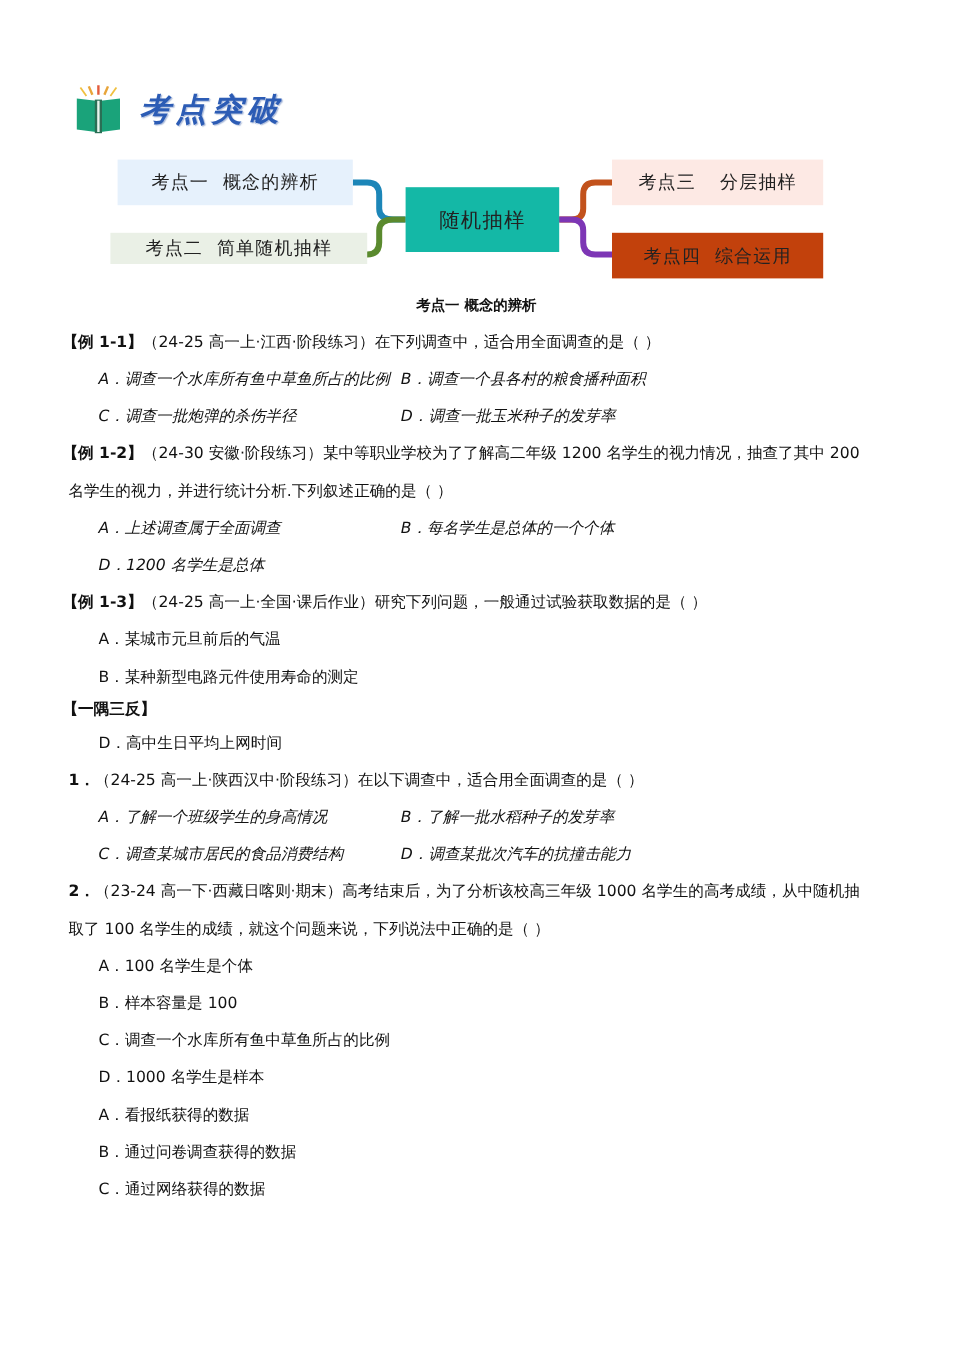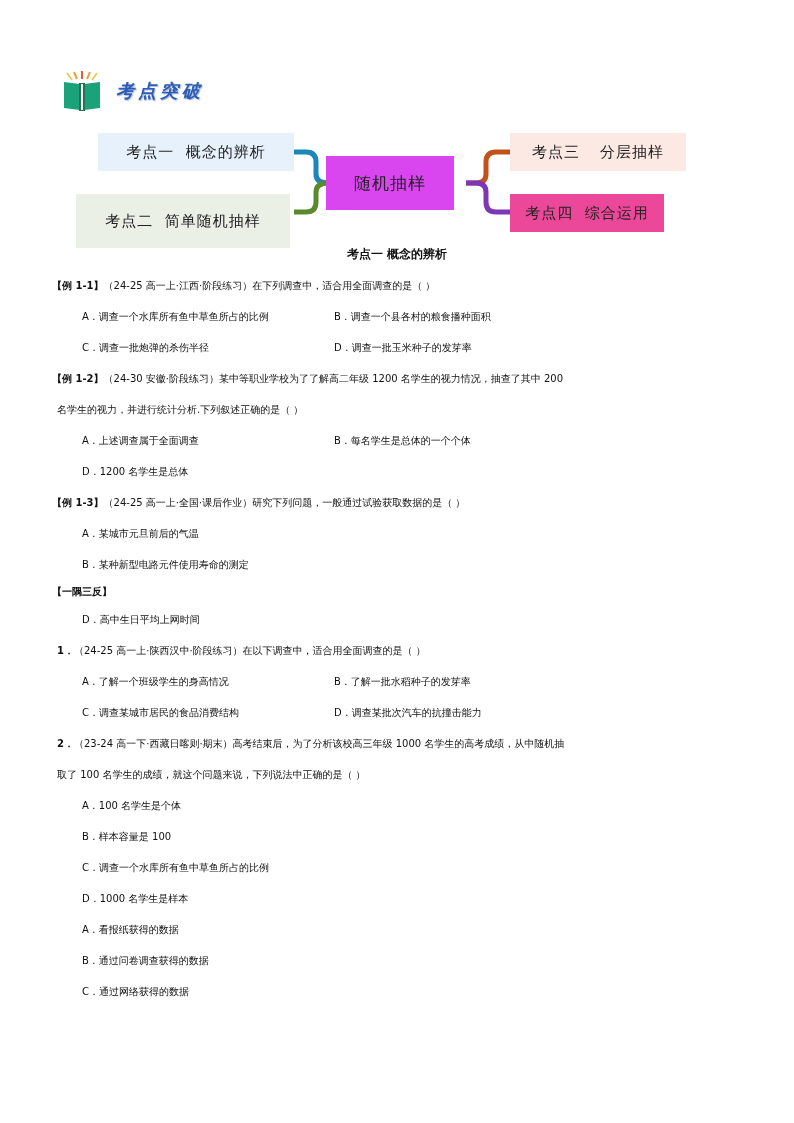--- a/index.html
+++ b/index.html
@@ -4,39 +4,39 @@
   <style>
     * { margin: 0; padding: 0; box-sizing: border-box; }
     body {
       width: 794px; height: 1123px; background: #ffffff;
       font-family: "DejaVu Sans", sans-serif; color: #111;
       position: relative; overflow: hidden;
     }
     .header { position: absolute; left: 62px; top: 70px; display: flex; align-items: center; }
     .logo-icon { width: 40px; height: 42px; position: relative; }
     .header-title {
-      margin-left: 14px; font-family: "DejaVu Serif", serif; font-size: 18px; font-weight: bold;
+      margin-left: 14px; font-family: "DejaVu Serif", serif; font-size: 26px; font-weight: bold;
       font-style: italic; color: #2c5cb5; letter-spacing: 4px;
       text-shadow: 1px 1px 1px #a9b9d9;
     }
     .mindmap { position: absolute; left: 0; top: 0; width: 794px; height: 240px; }
     .mm-box {
       position: absolute; display: flex; align-items: center; justify-content: center;
       font-size: 15px; color: #222; letter-spacing: 1px; white-space: pre;
     }
     .mm-center { font-size: 17px; }
     .mm-svg { position: absolute; left: 0; top: 0; }
     .section-title {
       position: absolute; left: 0; width: 794px; top: 246px; text-align: center;
       font-size: 12px; font-weight: bold;
     }
-    .content { position: absolute; left: 57px; top: 270px; width: 690px; font-size: 10px; }
+    .content { position: absolute; left: 57px; top: 270px; width: 690px; font-size: 13px; }
     .line { height: 31px; line-height: 31px; white-space: nowrap; position: relative; }
     .opt { padding-left: 25px; }
-    .opt-row { display: flex; padding-left: 25px; }
+    .opt-row { display: flex; padding-left: 25px; font-style: italic; }
     .opt-row .col1 { width: 252px; }
     .bracket { font-weight: bold; }
     .num { font-weight: bold; }
   </style>
 </head>
 <body>
 
 <div class="header">
   <div class="logo-icon">
     <svg width="40" height="42" viewBox="0 0 40 42">
@@ -57,30 +57,30 @@
 <div class="mindmap">
   <svg class="mm-svg" width="794" height="240">
     <path d="M294 152 L306 152 Q316 152 316 162 L316 174 Q316 183 328 183 L338 183" fill="none" stroke="#1c86b8" stroke-width="5"></path>
     <path d="M294 212 L306 212 Q316 212 316 202 L316 192 Q316 183 328 183 L338 183" fill="none" stroke="#5a8a2e" stroke-width="5"></path>
     <path d="M466 183 L476 183 Q486 183 486 174 L486 162 Q486 152 496 152 L510 152" fill="none" stroke="#c2521c" stroke-width="5"></path>
     <path d="M466 183 L476 183 Q486 183 486 192 L486 202 Q486 212 496 212 L510 212" fill="none" stroke="#7d36b5" stroke-width="5"></path>
   </svg>
   <div class="mm-box" style="left:98px; top:133px; width:196px; height:38px; background:#e6f1fc;">
     <span>考点一  概念的辨析</span>
   </div>
-  <div class="mm-box" style="left:76px; top:194px; width:214px; height:54px; background:#eaf0e6;">
+  <div class="mm-box" style="left:92px; top:194px; width:214px; height:26px; background:#eaf0e6;">
     <span>考点二  简单随机抽样</span>
   </div>
-  <div class="mm-box mm-center" style="left:326px; top:156px; width:128px; height:54px; background:#d946ef;">
+  <div class="mm-box mm-center" style="left:338px; top:156px; width:128px; height:54px; background:#14b8a6;">
     <span>随机抽样</span>
   </div>
   <div class="mm-box" style="left:510px; top:133px; width:176px; height:38px; background:#fde9e4;font-family:Liberation Mono, monospace;">
     <span>考点三  分层抽样</span>
   </div>
-  <div class="mm-box" style="left:510px; top:194px; width:154px; height:38px; background:#ec4899;">
+  <div class="mm-box" style="left:510px; top:194px; width:176px; height:38px; background:#c2410c;">
     <span>考点四  综合运用</span>
   </div>
 </div>
 
 <div class="section-title">考点一  概念的辨析</div>
 
 <div class="content">
 
   <div class="line" style="margin-left:-5px;">
     <span class="bracket">【例 1-1】</span><span>（24-25 高一上·江西·阶段练习）</span><span>在下列调查中，适合用全面调查的是（    ）</span>

